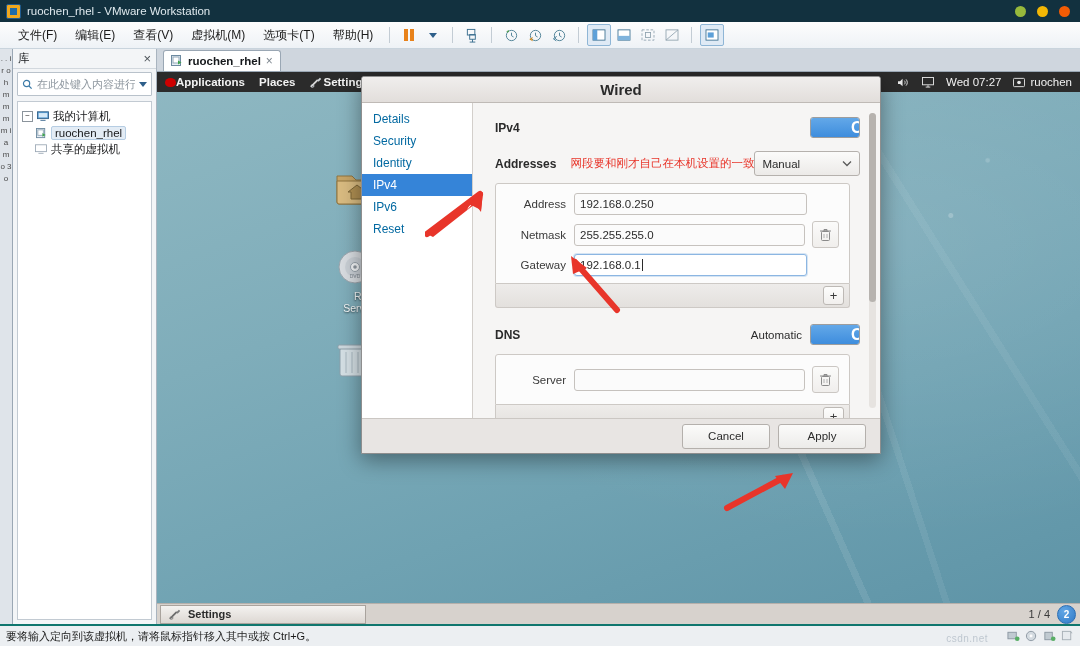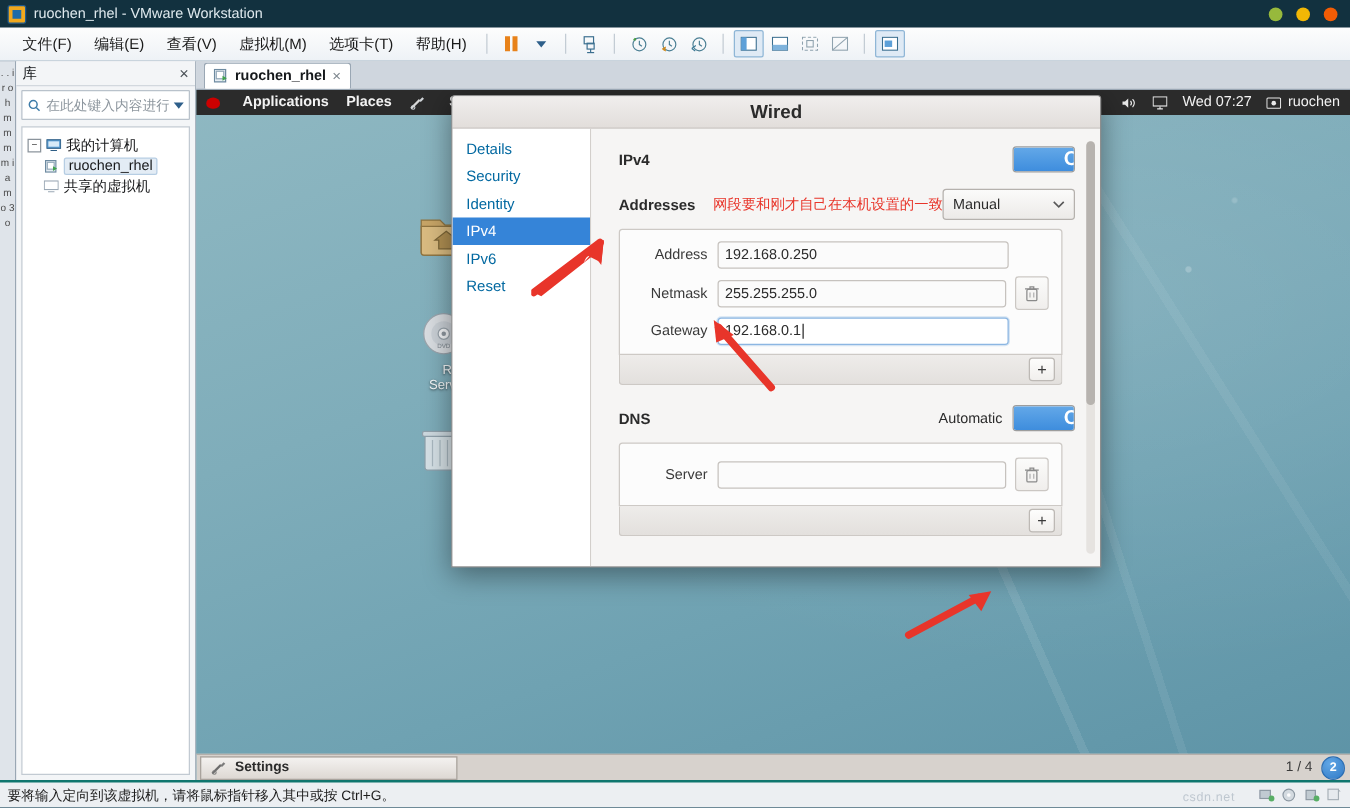--- a/index.html
+++ b/index.html
@@ -120,21 +120,21 @@
       linear-gradient(72deg,transparent 0 55%,rgba(255,255,255,.07) 55% 56%,transparent 56%),
       linear-gradient(58deg,transparent 0 70%,rgba(255,255,255,.06) 70% 71%,transparent 71%);
   }
 
   
   .gpanel{
     position:absolute;left:0;right:0;top:0;height:20px;background:#2b2b2b;
     display:flex;align-items:center;color:#f2f2f2;font-size:11.5px;z-index:5;
   }
   .gp-left{display:flex;align-items:center;gap:14px;padding-left:8px;font-weight:bold;}
-  .gp-left .it{display:flex;align-items:center;gap:18px;white-space:nowrap;}
+  .gp-left .it{display:flex;align-items:center;gap:0;white-space:nowrap;}
   .redhat-dot{
     width:11px;height:9px;background:#cc0000;border-radius:50% 50% 45% 45%;flex:0 0 11px;
   }
   .gp-mid{flex:1;}
   .gp-right{display:flex;align-items:center;gap:12px;padding-right:8px;}
   .gp-right .it{display:flex;align-items:center;gap:5px;white-space:nowrap;}
 
   
   .dicons{position:absolute;left:178px;top:96px;width:84px;z-index:3;}
   .dicon{text-align:center;margin-bottom:26px;}
@@ -593,20 +593,24 @@
               <div class="addbar" style="margin-right:10px;">
                 <span class="plus">+</span>
               </div>
 
               <div class="dscroll">
                   <i></i>
                 </div>
             </div>
           </div>
 
+          <div class="dlg-foot">
+            <div class="btn">Cancel</div>
+            <div class="btn">Apply</div>
+          </div>
         </div>
 
         <svg class="arrow" style="left:268px;top:118px;" width="70" height="48" viewBox="0 0 70 48">
           <path d="M2 44 L48 8 L42 20 L58 2 L56 22 L50 14 L8 47 Z" fill="#e8352a"></path>
           <path d="M2 44 L55 4" stroke="#e8352a" stroke-width="6" stroke-linecap="round"></path>
           <path d="M58 2 L44 14 L56 20 Z" fill="#e8352a"></path>
         </svg>
         <svg class="arrow" style="left:404px;top:180px;" width="64" height="62" viewBox="0 0 64 62">
           <path d="M56 58 L14 10" stroke="#e8352a" stroke-width="6" stroke-linecap="round"></path>
           <path d="M10 4 L26 16 L12 22 Z" fill="#e8352a"></path>

